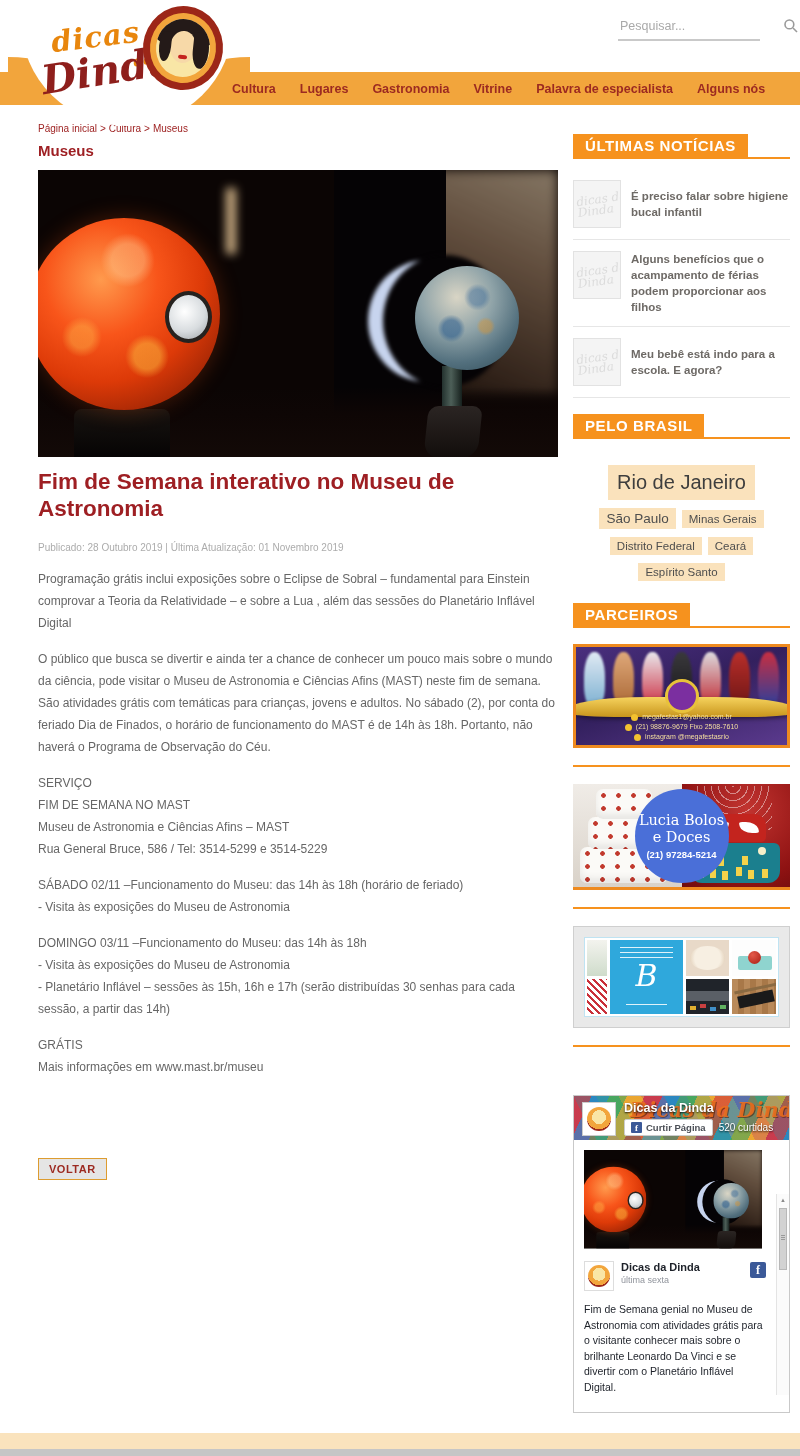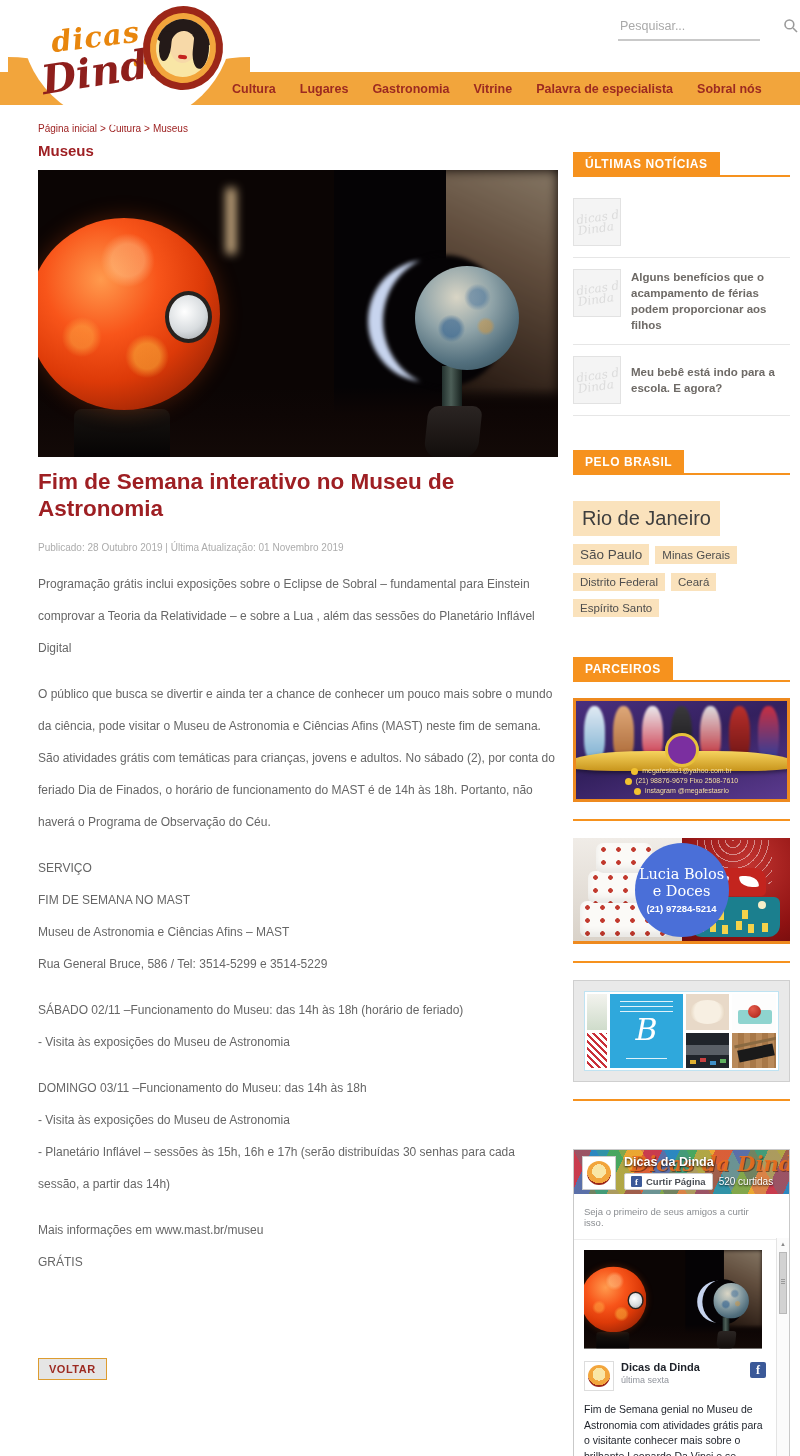--- a/index.html
+++ b/index.html
@@ -75,37 +75,37 @@
       radial-gradient(circle at 68% 58%, rgba(210,150,60,.5) 0 6%, transparent 10%),
       radial-gradient(circle at 35% 60%, rgba(40,90,140,.55) 0 9%, transparent 15%),
       radial-gradient(circle at 60% 30%, rgba(50,100,150,.45) 0 8%, transparent 14%),
       radial-gradient(circle at 40% 30%, #D9D5C5 0%, #8FA3A8 38%, #53707E 68%, #2C4752 100%); }
   .sc-earth-stand { position:absolute; left:404px; top:196px; width:20px; height:46px; background:linear-gradient(90deg,#23312E,#4D5F58 45%,#16201D); }
   .sc-earth-base { position:absolute; left:388px; top:236px; width:54px; height:52px; background:linear-gradient(180deg,#2B2523,#120D0B); border-radius:10px 10px 16px 16px; transform:skewX(-6deg); }
 
   
   .article-title { font-size:22.5px; line-height:1.18; color:#9E1F23; font-weight:bold; margin:12px 0 20px; }
   .article-meta { font-size:10px; color:#ACACAC; margin:0 0 15px; }
-  .article p { font-size:12px; color:#666; line-height:32px; margin:0 0 14px; }
+  .article p { font-size:12px; color:#666; line-height:22px; margin:0 0 14px; }
   .article .line { display:block; }
   .inline-link { color:#666; text-decoration:none; cursor:pointer; }
   .back-btn { display:inline-block; margin-top:66px; background:#e5e5e5; border:1px solid #DD9C30; color:#9C2A21; font-weight:bold; font-size:11px; letter-spacing:.5px; padding:4px 10px; cursor:pointer; font-family:"Liberation Sans",sans-serif; }
 
   
   .side-head { border-bottom:2px solid #F6921E; margin:0 0 10px; line-height:0; }
-  .side-head .lbl { display:inline-block; background:#F6921E; color:#fff; font-size:12px; font-weight:bold; letter-spacing:.6px; padding:7px 12px 6px; line-height:10px;margin-top:18px; }
+  .side-head .lbl { display:inline-block; background:#F6921E; color:#fff; font-size:15px; font-weight:bold; letter-spacing:.6px; padding:7px 12px 6px; line-height:10px; }
   .side-gap { height:16px; }
 
   .news-item { display:flex; gap:10px; padding:11px 0; border-bottom:1px solid #E6E6E6; cursor:pointer; }
   .news-item:last-of-type { border-bottom:none; }
   .news-thumb { width:48px; height:48px; flex:none; background:#F4F4F4; border:1px solid #E2E2E2; position:relative; overflow:hidden; }
   .news-thumb .wm { position:absolute; left:3px; top:12px; width:60px; font-family:"DejaVu Serif",serif; font-style:italic; color:#DCDCDC; font-size:12px; line-height:11px; transform:rotate(-8deg); }
   .news-title { font-size:11.5px; font-weight:bold; color:#6E6A66; line-height:16px; align-self:center; }
 
-  .tag-cloud { display:flex; flex-wrap:wrap; align-items:center; gap:8px 6px; padding:16px 0 6px; }
+  .tag-cloud { display:flex; flex-wrap:wrap; justify-content:center; align-items:center; gap:8px 6px; padding:16px 0 6px; }
   .tag { background:#FAE2BC; color:#4E4E4E; padding:3px 7px; cursor:pointer; white-space:nowrap; }
   .tag.xl { font-size:20px; padding:6px 9px; color:#3E3E3E; }
   .tag.md { font-size:13.5px; }
   .tag.sm { font-size:11.5px; }
 
   .ad-sep { border:none; border-top:2px solid #F6921E; margin:17px 0; }
 
   
   .ad1 { margin-top:16px; border:3px solid #EE8A1F; height:104px; position:relative; overflow:hidden; cursor:pointer;
     background:linear-gradient(160deg,#4A2F7E 0%,#33205E 45%,#5B3A8E 100%); }
@@ -207,21 +207,21 @@
   <div class="site-header">
     <div class="nav-bar">
       <div class="flare flare-l"></div>
       <div class="flare flare-r"></div>
       <ul class="nav-list">
         <li>Cultura</li>
         <li>Lugares</li>
         <li>Gastronomia</li>
         <li>Vitrine</li>
         <li>Palavra de especialista</li>
-        <li>Sobral nós</li>
+        <li>Alguns nós</li>
       </ul>
     </div>
 
     <div class="logo">
       <div class="logo-blob"></div>
       <span class="logo-dicas">dicas</span>
       <span class="logo-da">da</span>
       <span class="logo-dinda">Dinda</span>
       <div class="portrait">
         <div class="portrait-ring">
@@ -288,38 +288,39 @@
         <p>
           <span class="line">SÁBADO 02/11 –Funcionamento do Museu: das 14h às 18h (horário de feriado)</span>
           <span class="line">- Visita às exposições do Museu de Astronomia</span>
         </p>
         <p>
           <span class="line">DOMINGO 03/11 –Funcionamento do Museu: das 14h às 18h</span>
           <span class="line">- Visita às exposições do Museu de Astronomia</span>
           <span class="line">- Planetário Inflável – sessões às 15h, 16h e 17h (serão distribuídas 30 senhas para cada sessão, a partir das 14h)</span>
         </p>
         <p>
+          <span class="line">GRÁTIS</span>
           <span class="line"><span>Mais informações em </span><a class="inline-link">www.mast.br/museu</a></span>
-          <span class="line">GRÁTIS</span>
         </p>
 
         <button class="back-btn">VOLTAR</button>
       </div>
     </div>
 
     <div class="sidebar">
 
       <div class="side-head">
         <span class="lbl">ÚLTIMAS NOTÍCIAS</span>
       </div>
 
       <div class="news-item">
         <div class="news-thumb">
             <span class="wm">dicas da Dinda</span>
           </div>
+        <div class="news-title">É preciso falar sobre higiene bucal infantil</div>
       </div>
       <div class="news-item">
         <div class="news-thumb">
             <span class="wm">dicas da Dinda</span>
           </div>
         <div class="news-title">Alguns benefícios que o acampamento de férias podem proporcionar aos filhos</div>
       </div>
       <div class="news-item">
         <div class="news-thumb">
             <span class="wm">dicas da Dinda</span>
@@ -430,21 +431,20 @@
           <a class="fb-name">Dicas da Dinda</a>
           <div class="fb-likerow">
             <button class="fb-like-btn">
               <span class="f-badge">f</span>
               <span>Curtir Página</span>
             </button>
             <span class="fb-likes">520 curtidas</span>
           </div>
         </div>
         <div class="fb-body">
-          <div class="fb-prompt">Seja o primeiro de seus amigos a curtir isso.</div>
           <div class="scene-mini">
             <div class="scene">
               <div class="sc-panel-l"></div>
               <div class="sc-panel-r"></div>
               <div class="sc-band"></div>
               <div class="sc-crescent"></div>
               <div class="sc-table"></div>
               <div class="sc-sun-base"></div>
               <div class="sc-sun"></div>
               <div class="sc-lens"></div>

